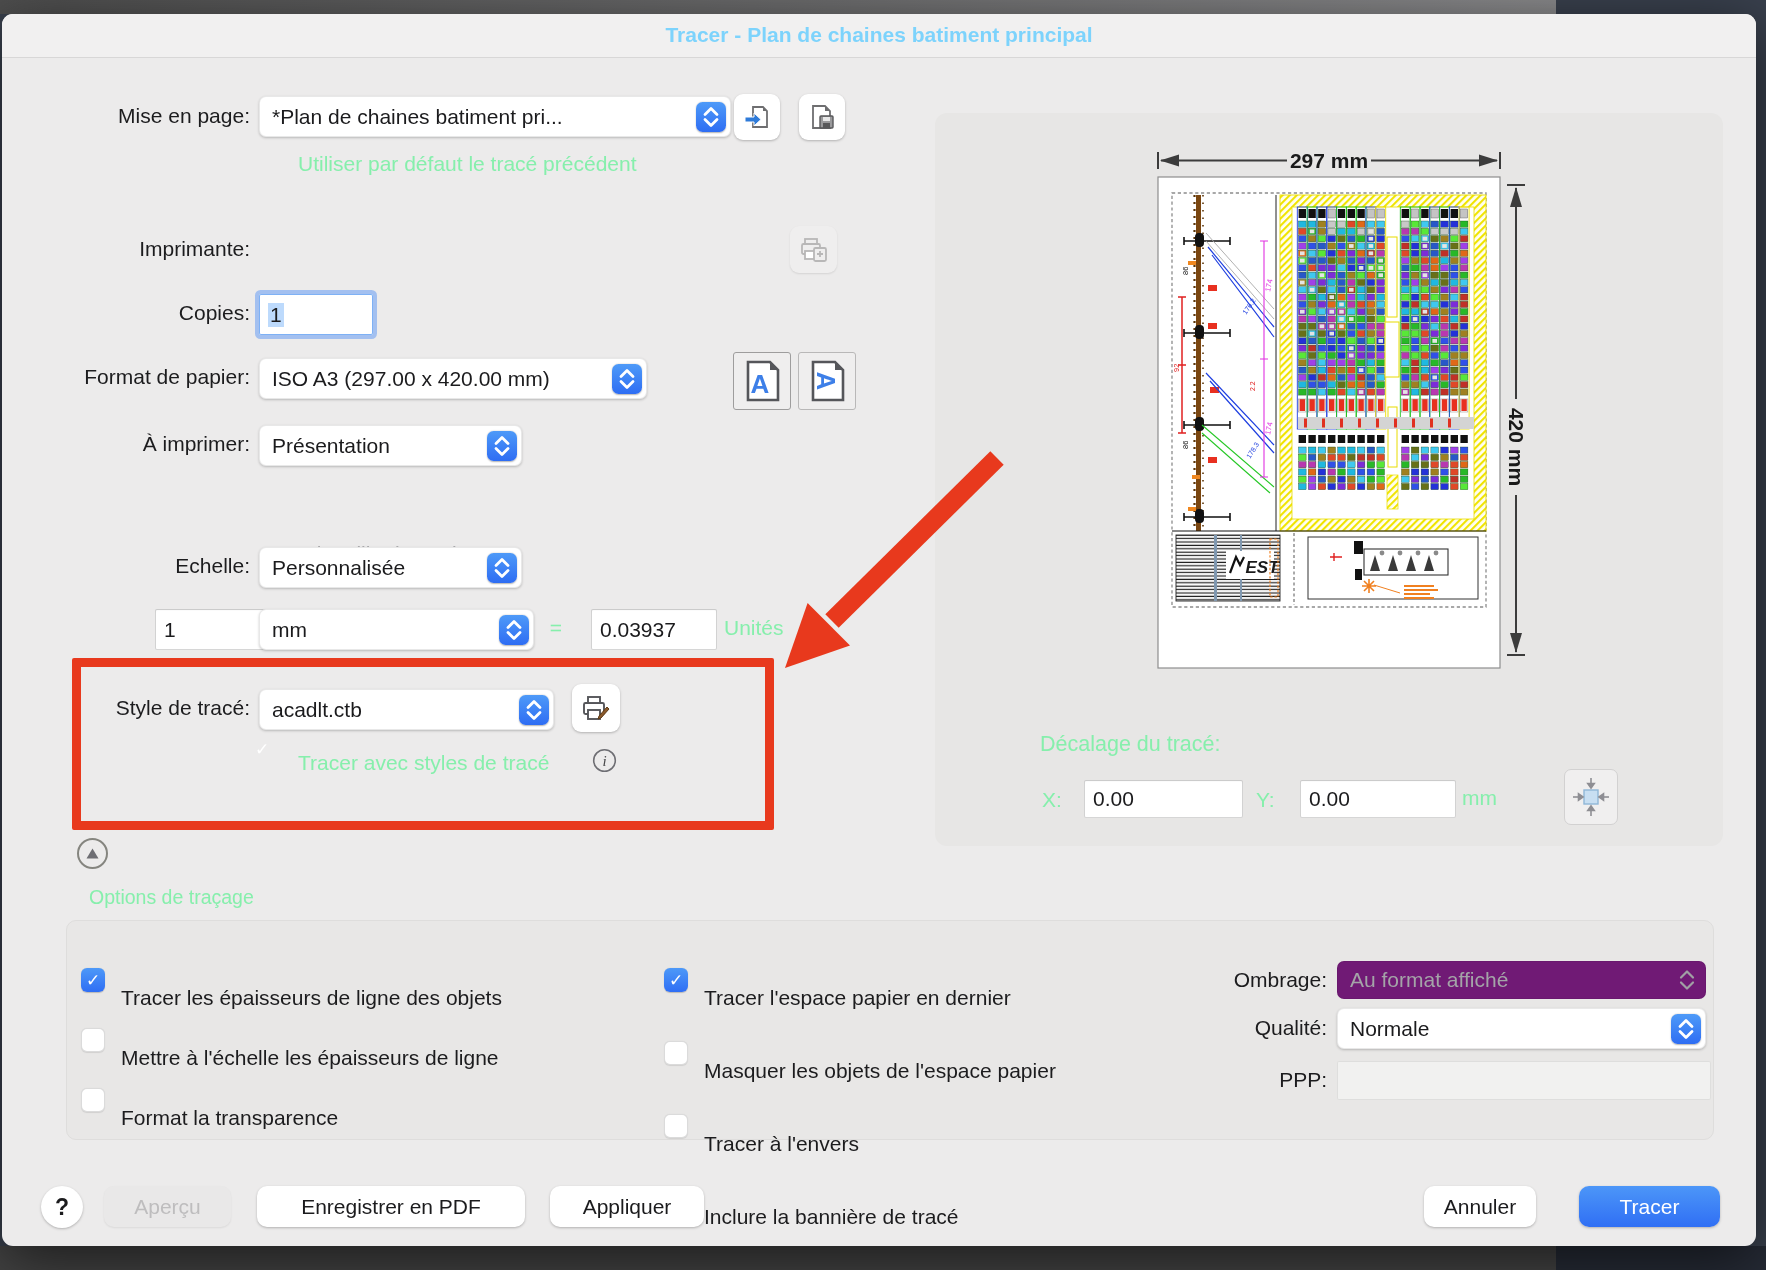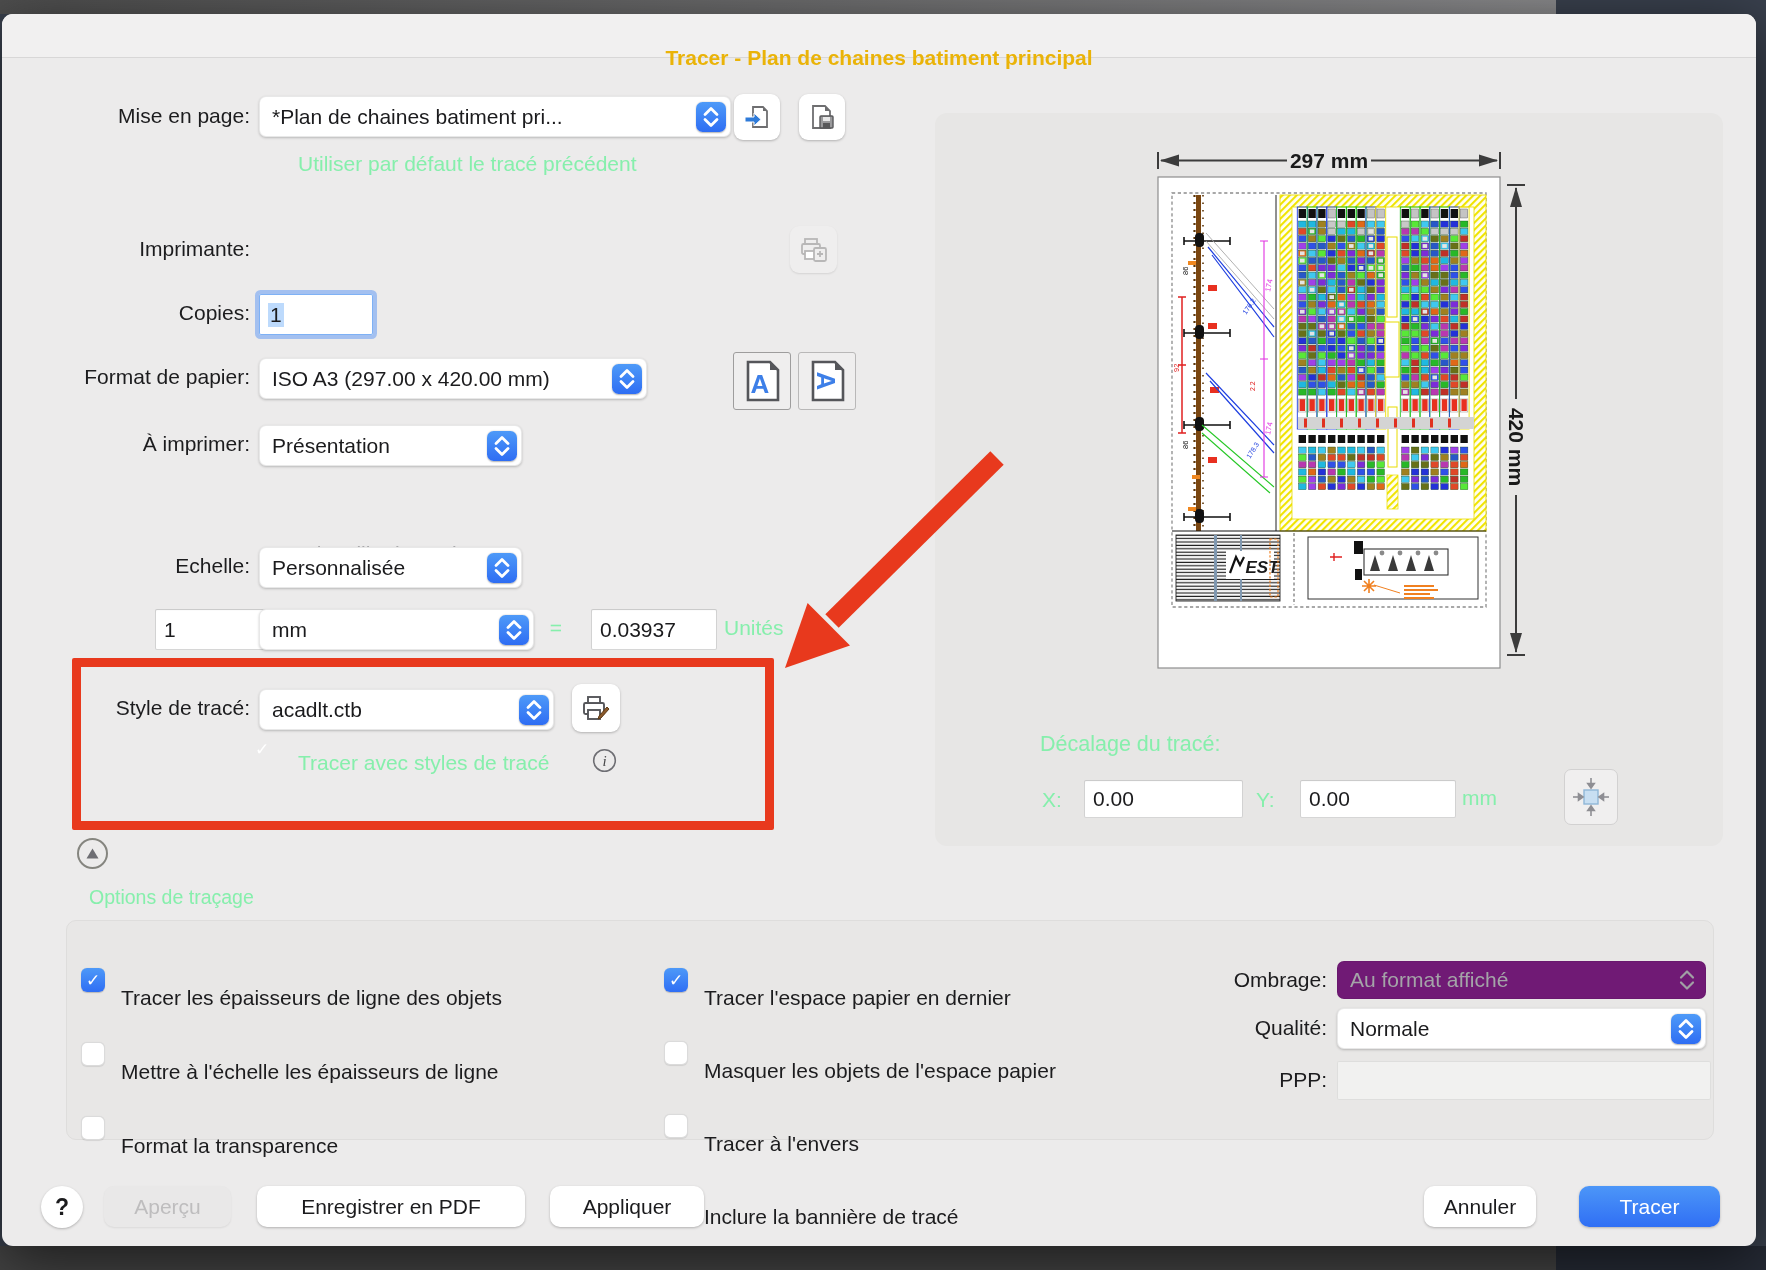--- a/index.html
+++ b/index.html
@@ -7,21 +7,21 @@
   #screen{position:relative;width:1766px;height:1270px;overflow:hidden;background:#39404D;}
   .abs{position:absolute;}
   
   .bg-top{left:0;top:0;width:1556px;height:14px;background:linear-gradient(90deg,#4E4E4E,#8A8A8C);}
   .bg-bottom-left{left:0;top:1246px;width:1556px;height:24px;background:#434343;}
   .bg-bottom-right{left:1556px;top:1246px;width:210px;height:24px;background:#262B36;}
   
   .dialog{left:2px;top:14px;width:1754px;height:1232px;background:#ECEBEB;border-radius:11px;
           box-shadow:0 14px 60px rgba(0,0,0,.6);}
   .titlebar{left:2px;top:14px;width:1754px;height:43px;background:#F1F0F0;border-radius:11px 11px 0 0;border-bottom:1px solid #D8D7D7;}
-  .title{left:2px;top:23px;width:1754px;text-align:center;font-size:21px;font-weight:700;color:#eab308;margin-top:23px;}
+  .title{left:2px;top:23px;width:1754px;text-align:center;font-size:21px;font-weight:700;color:#7dd3fc;}
   .flabel{font-size:21px;color:#1C1C1E;text-align:right;width:250px;left:0;white-space:nowrap;}
   .txt{font-size:21px;color:#86efac;white-space:nowrap;}
   
   .dd{display:flex;align-items:center;background:#fff;border-radius:7px;font-size:21px;color:#1B1B1D;
       box-shadow:inset 0 0 0 1px rgba(0,0,0,.09),0 1px 2.5px rgba(0,0,0,.22);padding-left:13px;}
   .dd .val{flex:1;white-space:nowrap;overflow:hidden;}
   .stepper{width:30px;height:30px;min-width:30px;border-radius:6.5px;margin:0 5px 0 8px;
       background:linear-gradient(#4E9AF8,#2E6DF3);display:flex;align-items:center;justify-content:center;
       box-shadow:0 .5px 1.5px rgba(0,0,0,.3);}
   .dd.dis{background:#701a75;color:#A4A4A8;box-shadow:inset 0 0 0 1px rgba(0,0,0,.06);}
@@ -227,21 +227,21 @@
   
   <div class="abs collapse">
     <svg width="13" height="11" viewBox="0 0 13 11">
       <path d="M6.5 0.5 L12.5 10.5 H0.5 Z" fill="#6E6E73"></path>
     </svg>
   </div>
 
   
   <div class="abs txt" style="left:89px;top:886px;font-size:19.5px;">Options de traçage</div>
   <div class="abs optbox"></div>
-  <div class="abs" id="opt-col1" style="left:81px;top:950px;display:flex;flex-direction:column;gap:14px;">
+  <div class="abs" id="opt-col1" style="left:81px;top:950px;display:flex;flex-direction:column;gap:0;">
       <div class="opt-row">
         <span class="cb checked"></span>
         <span class="cb-label">Tracer les épaisseurs de ligne des objets</span>
       </div>
       <div class="opt-row">
         <span class="cb"></span>
         <span class="cb-label">Mettre à l'échelle les épaisseurs de ligne</span>
       </div>
       <div class="opt-row">
         <span class="cb"></span>

